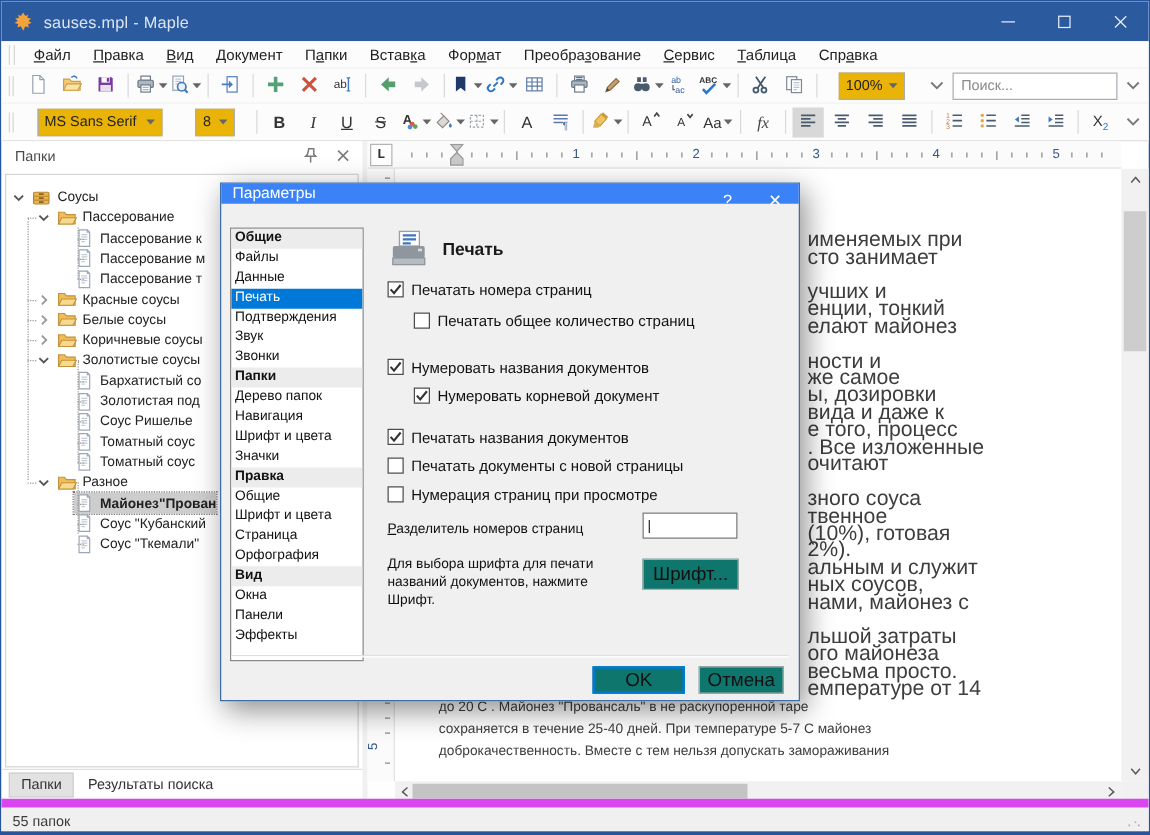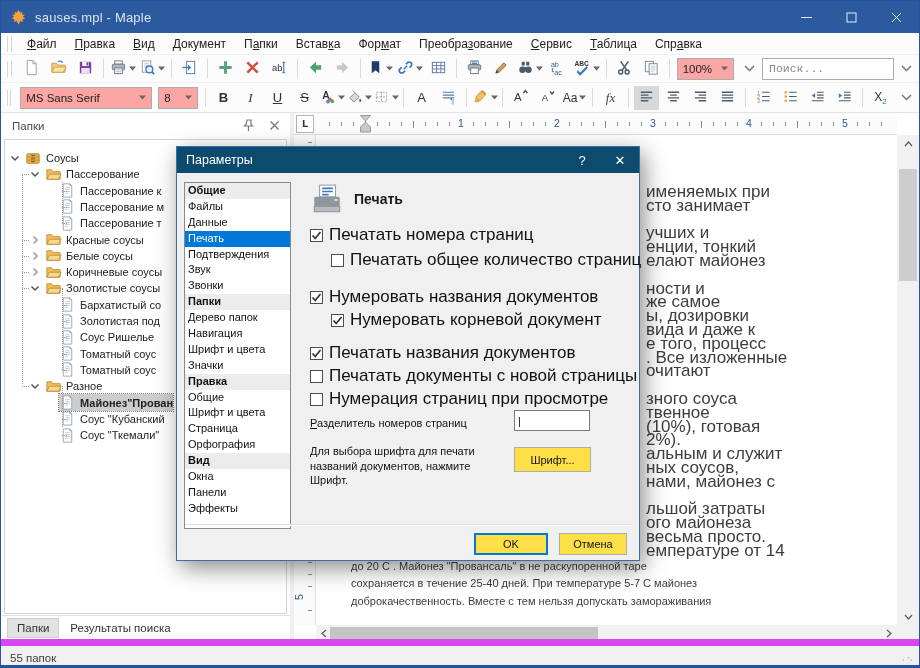--- a/index.html
+++ b/index.html
@@ -18,27 +18,27 @@
 .menu-item{padding:3px 9px}
 .menu-item u{text-decoration-thickness:1px}
 
 .toolbar{position:absolute;left:0;right:0;background:#fcfcfc;display:flex;align-items:center;padding-left:4px}
 #toolbar1{top:54px;height:28px;border-bottom:1px solid #f0f0f0}
 #toolbar2{top:82px;height:30px;border-bottom:1px solid #e3e3e3}
 .tb-btn{height:24px;min-width:25px;display:inline-flex;align-items:center;justify-content:center;background:none;border:none;padding:0 2px;margin:0 1px;font-family:inherit}
 .tb-btn.active{background:#d8d8d8}
 .tb-sep{width:1px;height:19px;background:#dadada;margin:0 4px;flex:0 0 1px}
 .dd{margin-left:2px;display:flex}
-.combo{height:22px;border:1px solid #abadb3;background:#fca5a5;display:flex;align-items:center;font-size:11.5px;padding-left:5px;margin:0 3px;color:#222;white-space:nowrap}
+.combo{height:22px;border:1px solid #abadb3;background:#eab308;display:flex;align-items:center;font-size:11.5px;padding-left:5px;margin:0 13px;color:#222;white-space:nowrap}
 .combo .arrow{margin-left:auto;width:17px;display:flex;justify-content:center;align-items:center}
 [data-name="font-combo"]{width:178px}
 [data-name="font-size-combo"]{width:52px}
 [data-name="zoom-combo"]{width:62px}
 .search-wrap{margin-left:auto;display:flex;align-items:center}
-.search{height:22px;border:1px solid #abadb3;font-size:11.5px;padding:0 6px;color:#333;width:132px;font-family:Liberation Mono, monospace}
+.search{height:22px;border:1px solid #abadb3;font-size:11.5px;padding:0 6px;color:#333;width:132px;font-family:Liberation Sans, sans-serif}
 .search::placeholder{color:#8a8a8a}
 .tb-chevron{margin:0 7px;display:flex}
 
 .panel{position:absolute;left:1px;top:112px;width:288px;bottom:26px;background:#fff}
 .panel-header{height:26px;display:flex;align-items:center;padding:0 10px;color:#4a4a4a;font-size:11.5px}
 .panel-header .sp{margin-left:auto;display:flex;gap:14px;align-items:center}
 .tree-box{position:absolute;top:26px;left:2px;right:3px;bottom:25px;border:1px solid #d5d5d5;background:#fff;overflow:hidden}
 .tree-row{position:absolute;left:0;right:0;height:16px;display:flex;align-items:center;font-size:11px;color:#222;white-space:nowrap}
 .tree-row .chev{width:12px;display:flex;justify-content:center;margin-right:4px;flex:0 0 12px}
 .tree-row .ticon{display:flex;margin-right:4px;flex:0 0 17px}
@@ -71,35 +71,35 @@
 .harrow{position:absolute;top:0;bottom:0;width:16px;display:flex;align-items:center;justify-content:center}
 .scroll-corner{position:absolute;left:896px;top:624px;width:22px;height:16px;background:#f1f1f1}
 
 .statusbar{position:absolute;left:0;right:0;bottom:0;height:26px;background:#f0f0f0;border-top:7px solid #d946ef;font-size:11.5px;color:#3d3d3d}
 .sb-left{position:absolute;left:9px;top:6px}
 .sb-center{position:absolute;left:338px;top:6px;display:flex;gap:13px}
 .sb-caps{color:#a8a8a8}
 .sb-grip{position:absolute;right:5px;bottom:4px;color:#b0b0b0;font-size:9px;letter-spacing:1px}
 
 .dialog{position:absolute;left:175px;top:145px;width:464px;height:415px;background:#f0f0f0;border:1px solid #3c6ea5;box-shadow:4px 7px 22px rgba(0,0,0,.45);z-index:50}
-.dlg-title{height:26px;background:#0c4a6e;color:#fff;display:flex;align-items:center;padding-left:9px;font-size:12.5px}
+.dlg-title{height:16px;background:#3b82f6;color:#fff;display:flex;padding-left:9px;font-size:12.5px}
 .dlg-tbtn{width:38px;height:26px;display:flex;align-items:center;justify-content:center;font-size:13px;color:#fff}
 .dlg-tbtn.help{margin-left:auto}
 .dlg-list{position:absolute;left:7px;top:35px;width:107px;height:347px;background:#fff;border:1px solid #8a8a8a;font-size:11px;overflow:hidden}
 .dlg-li{height:15.9px;line-height:15.9px;padding-left:3px;white-space:nowrap;color:#111}
 .dlg-li.hdr{font-weight:bold;background:#ececec}
 .dlg-li.sel{background:#0078d7;color:#fff}
 .dlg-heading{position:absolute;left:177px;top:44px;font-size:14px;font-weight:bold;color:#1a1a1a}
 .dlg-printer{position:absolute;left:133px;top:36px}
-.cbrow{position:absolute;display:flex;align-items:center;gap:6px;font-size:17px;color:#111;white-space:nowrap}
+.cbrow{position:absolute;display:flex;align-items:flex-start;gap:6px;font-size:12px;color:#111;white-space:nowrap}
 .cbbox{width:13px;height:13px;border:1px solid #4d4d4d;background:#fff;display:flex;align-items:center;justify-content:center;flex:0 0 13px}
 .sep-label{position:absolute;left:133px;top:270px;font-size:11px;color:#111}
 .sep-input{position:absolute;left:337px;top:263px;width:76px;height:21px;border:1px solid #7a7a7a;background:#fff;font-size:11px;padding:0 3px;font-family:inherit;color:#111}
 .font-note{position:absolute;left:133px;top:297px;width:178px;font-size:11px;line-height:14.5px;color:#111}
-.btn{background:#fde047;border:1px solid #adadad;font-size:11px;color:#111;display:flex;align-items:center;justify-content:center;font-family:inherit}
+.btn{background:#0f766e;border:1px solid #adadad;font-size:15px;color:#111;display:flex;align-items:center;justify-content:center;font-family:inherit}
 .font-btn{position:absolute;left:337px;top:300px;width:77px;height:25px}
 .dlg-hr{position:absolute;left:8px;right:8px;top:377px;border-top:1px solid #dfdfdf;border-bottom:1px solid #fff}
 .ok-btn{position:absolute;left:297px;top:386px;width:74px;height:22px;border:2px solid #0078d7}
 .cancel-btn{position:absolute;left:382px;top:386px;width:68px;height:22px}
 .indent-marker{position:absolute;left:44px;top:2px}
 </style>
 </head>
 <body>
 
 <div class="window" data-name="app-window">

